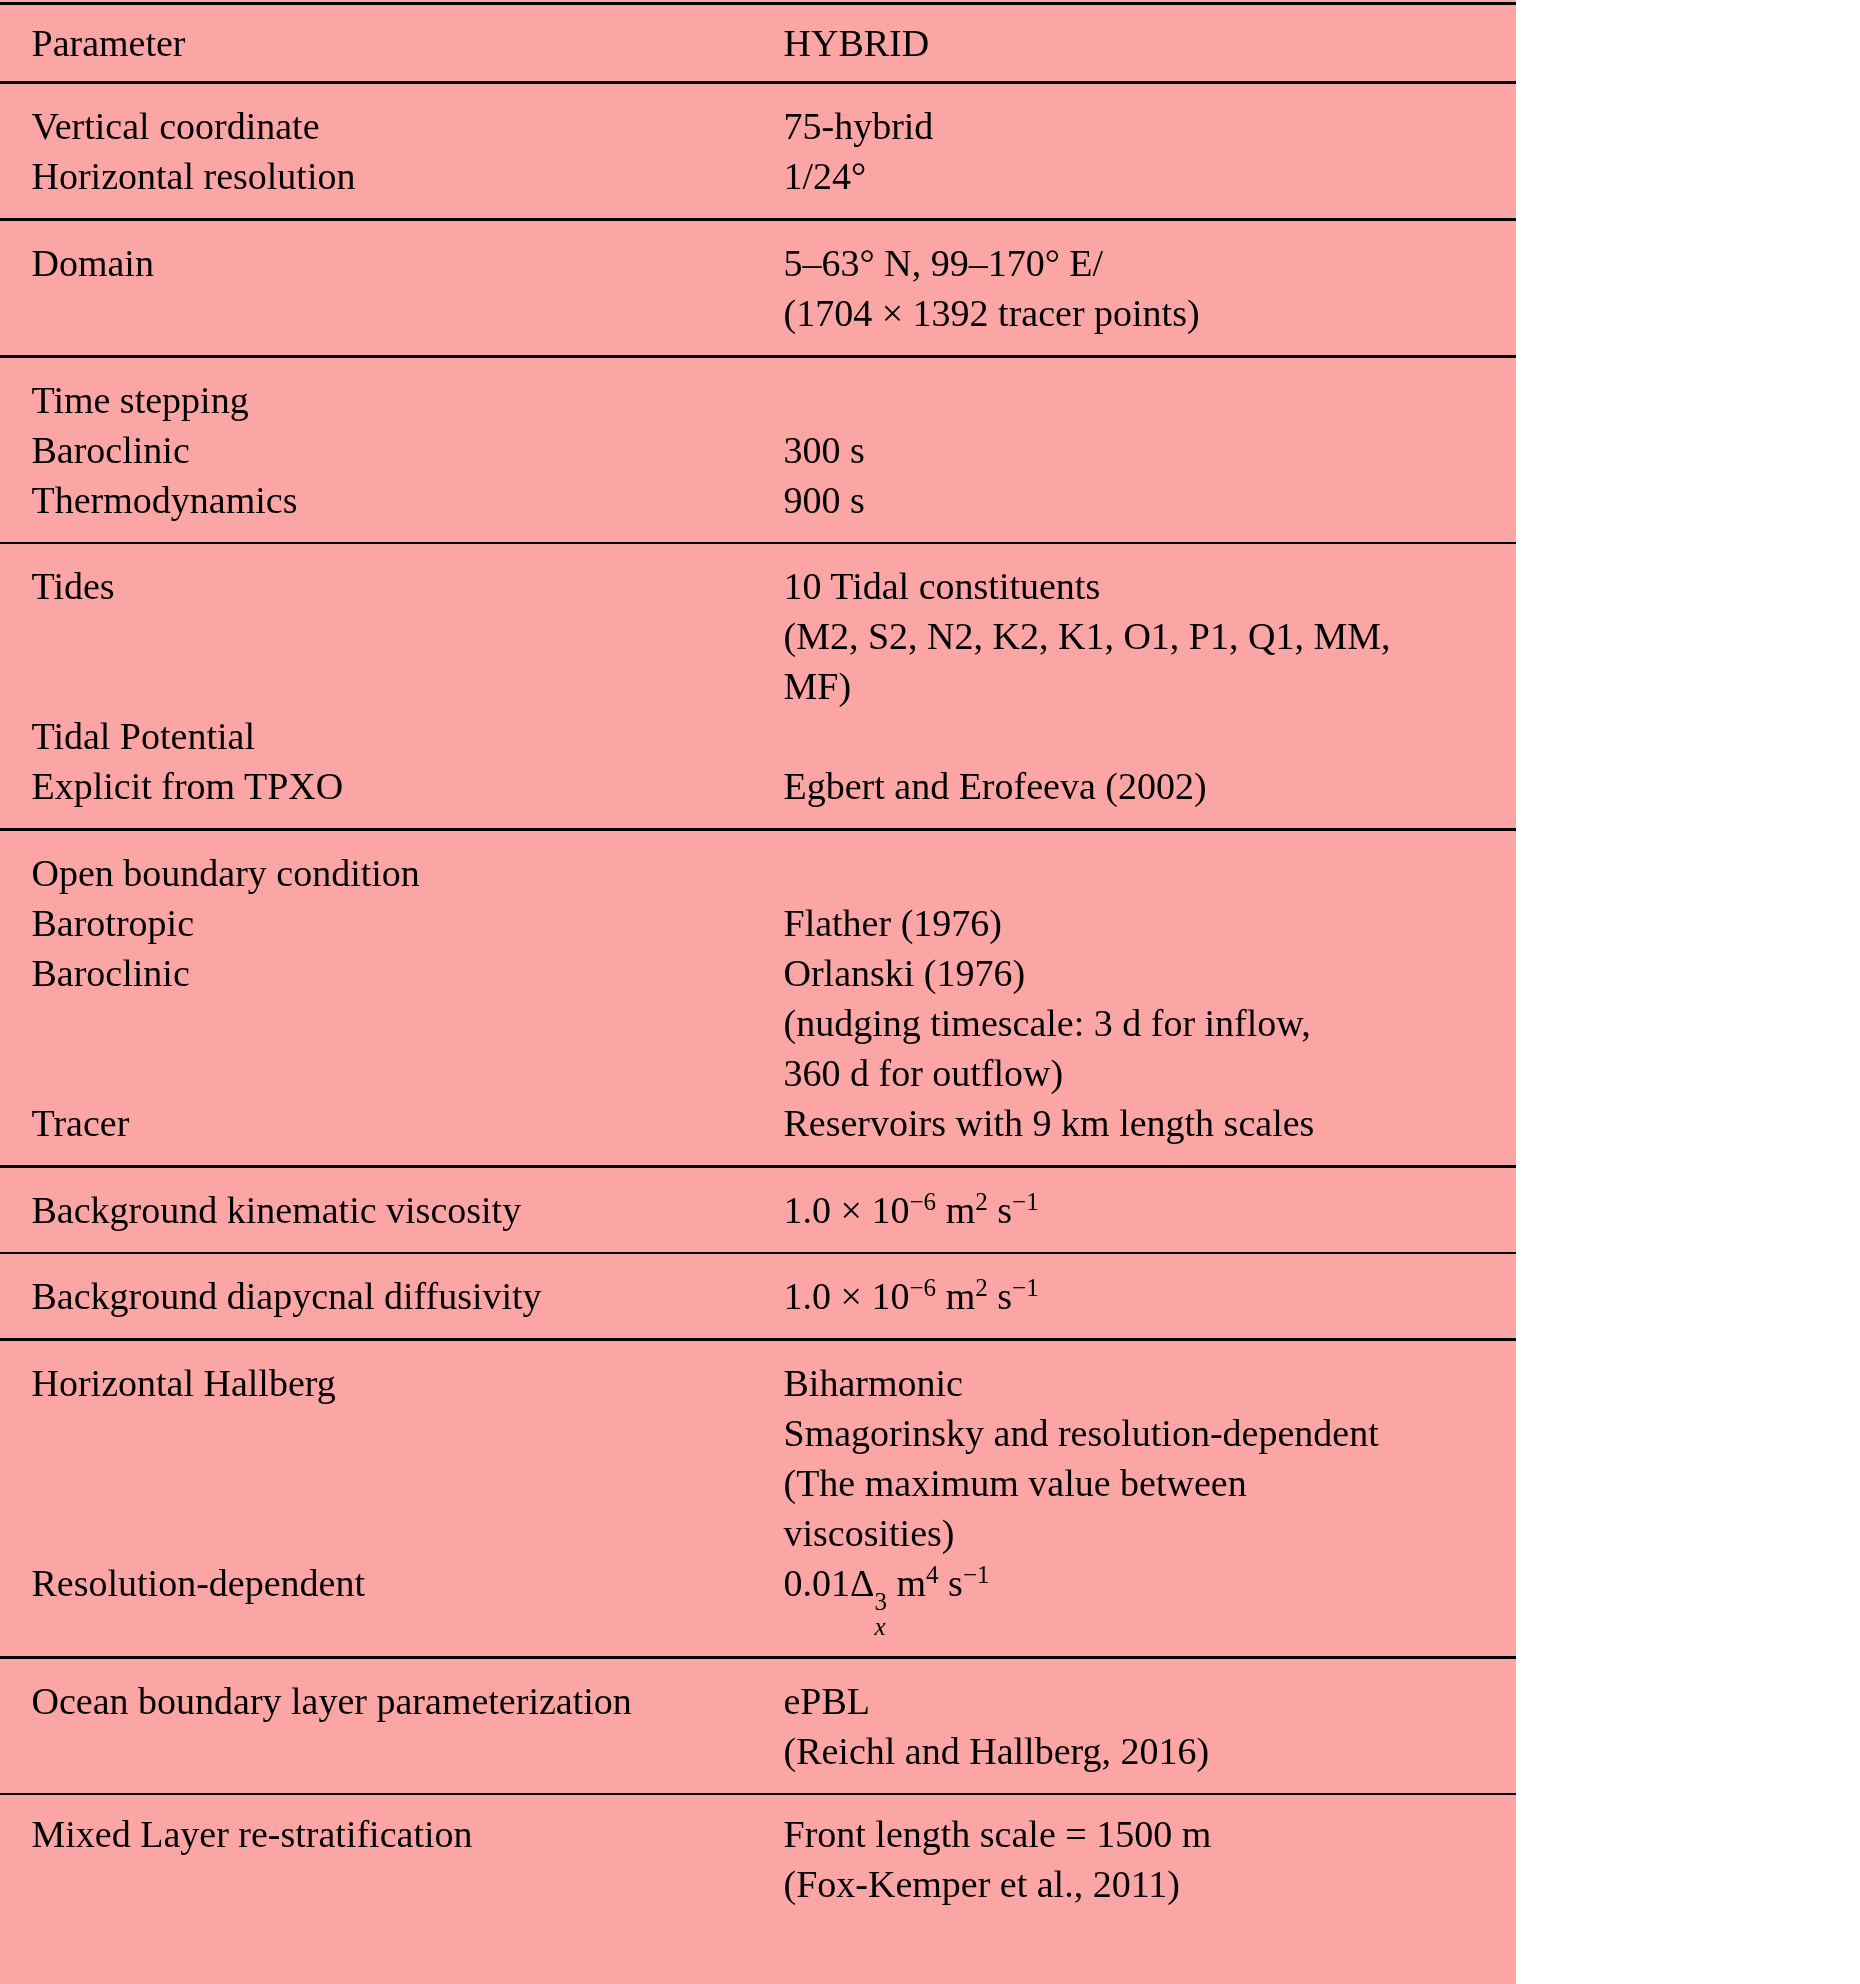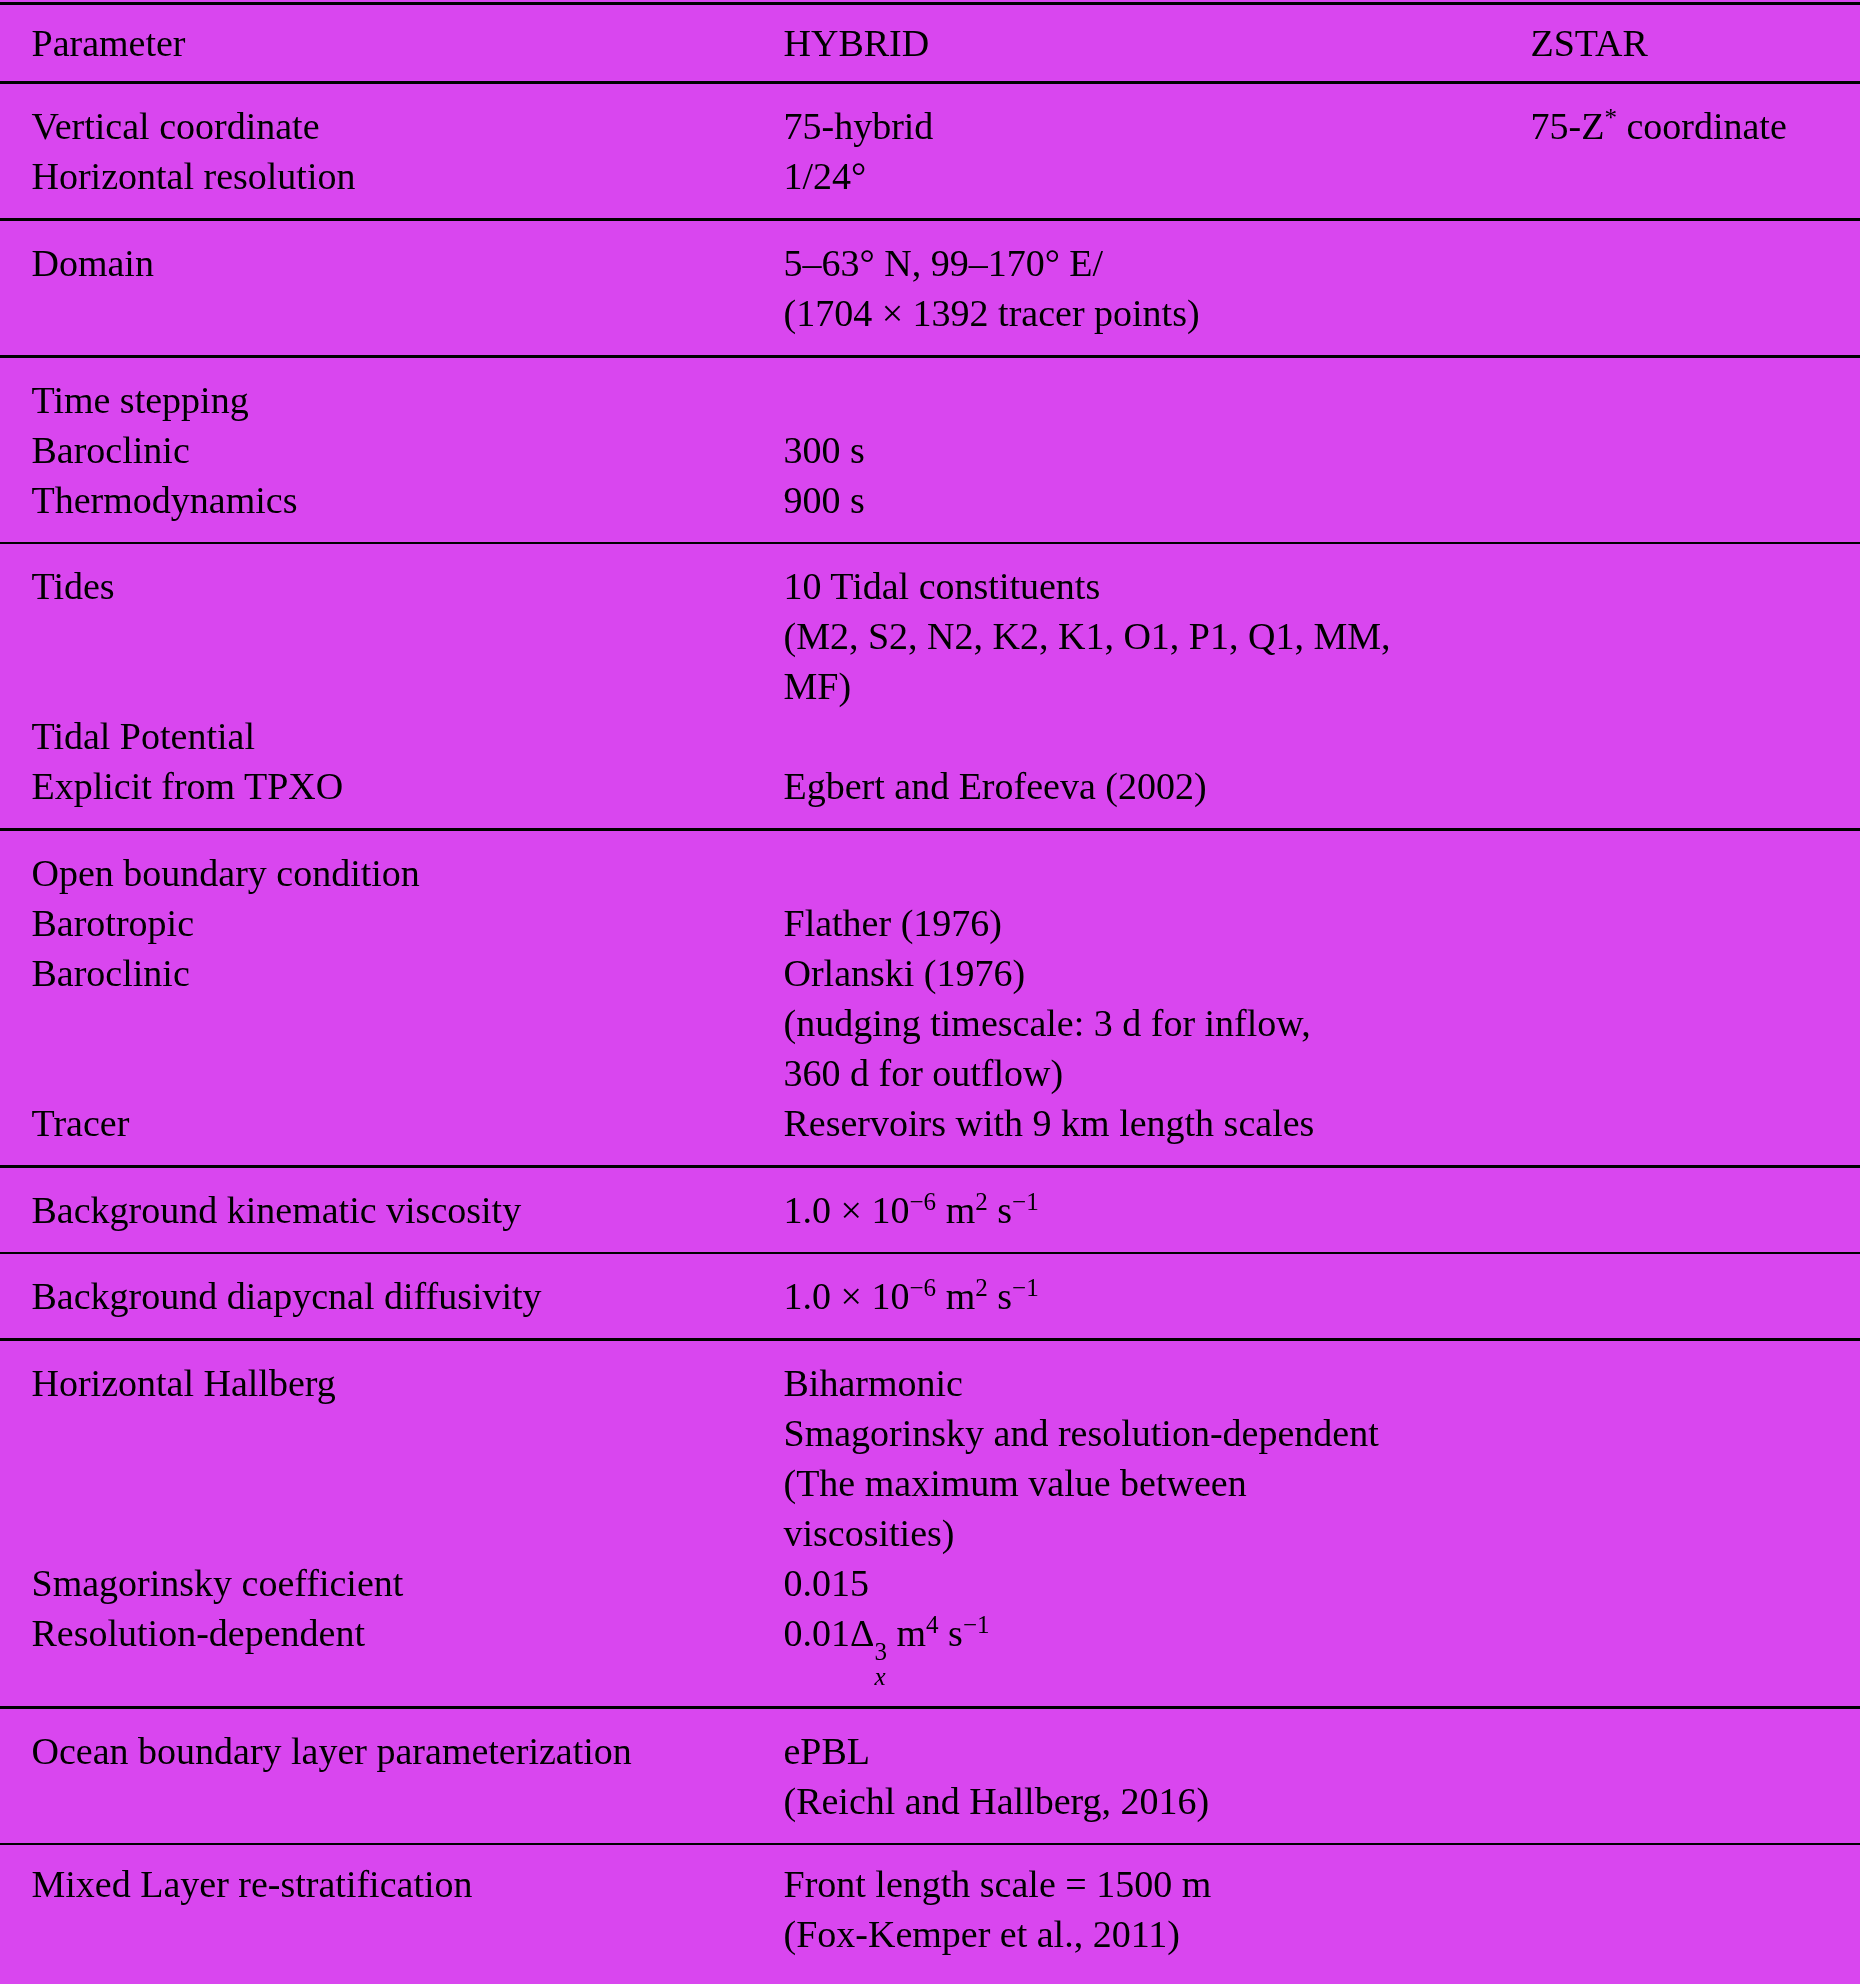--- a/index.html
+++ b/index.html
@@ -1,21 +1,21 @@
 <!DOCTYPE html>
 <html style="font-size:14.4px"><head>
 <meta charset="utf-8">
 <style>
   html,body{margin:0;padding:0;background:#ffffff;}
   .page{
     position:relative;
-    width:1860px;
+    width:1516px;
     height:1985px;
     box-sizing:border-box;
-    background:#d946ef;
+    background:#fca5a5;
     color:#000000;
     font-family:"Liberation Serif","DejaVu Serif",serif;
     font-size:38px;
     line-height:50px;
     overflow:hidden;
     padding-top:1.8px;
   }
   .rule{width:100%;background:#000000;}
   .rule.heavy{height:3.6px;}
   .rule.mid{height:2.7px;}
@@ -184,25 +184,20 @@
           <span class="cell c1"></span>
           <span class="cell c2">(The maximum value between</span>
           <span class="cell c3"></span>
         </div>
         <div class="line">
           <span class="cell c1"></span>
           <span class="cell c2">viscosities)</span>
           <span class="cell c3"></span>
         </div>
         <div class="line">
-          <span class="cell c1">Smagorinsky coefficient</span>
-          <span class="cell c2">0.015</span>
-          <span class="cell c3"></span>
-        </div>
-        <div class="line">
           <span class="cell c1">Resolution-dependent</span>
           <span class="cell cspan">0.01Δ<span class="stack">
               <span class="st-t">3</span>
               <span class="st-b"><i>x</i></span>
             </span> m<sup>4</sup> s<sup>−1</sup></span>
         </div>
       </div>
       <div class="rule mid"></div>
       <div class="section">
         <div class="line">

